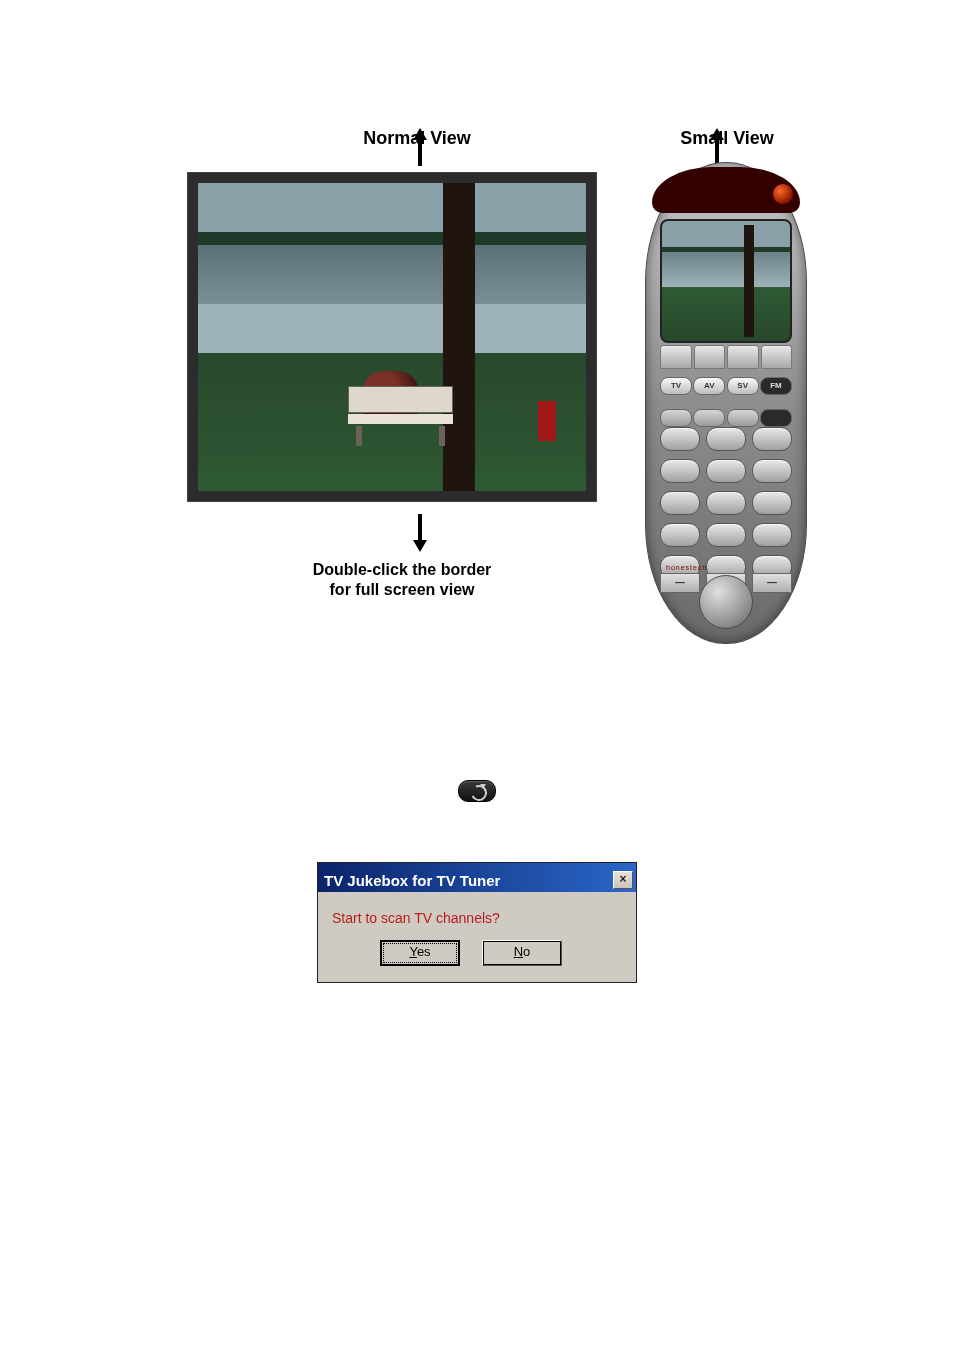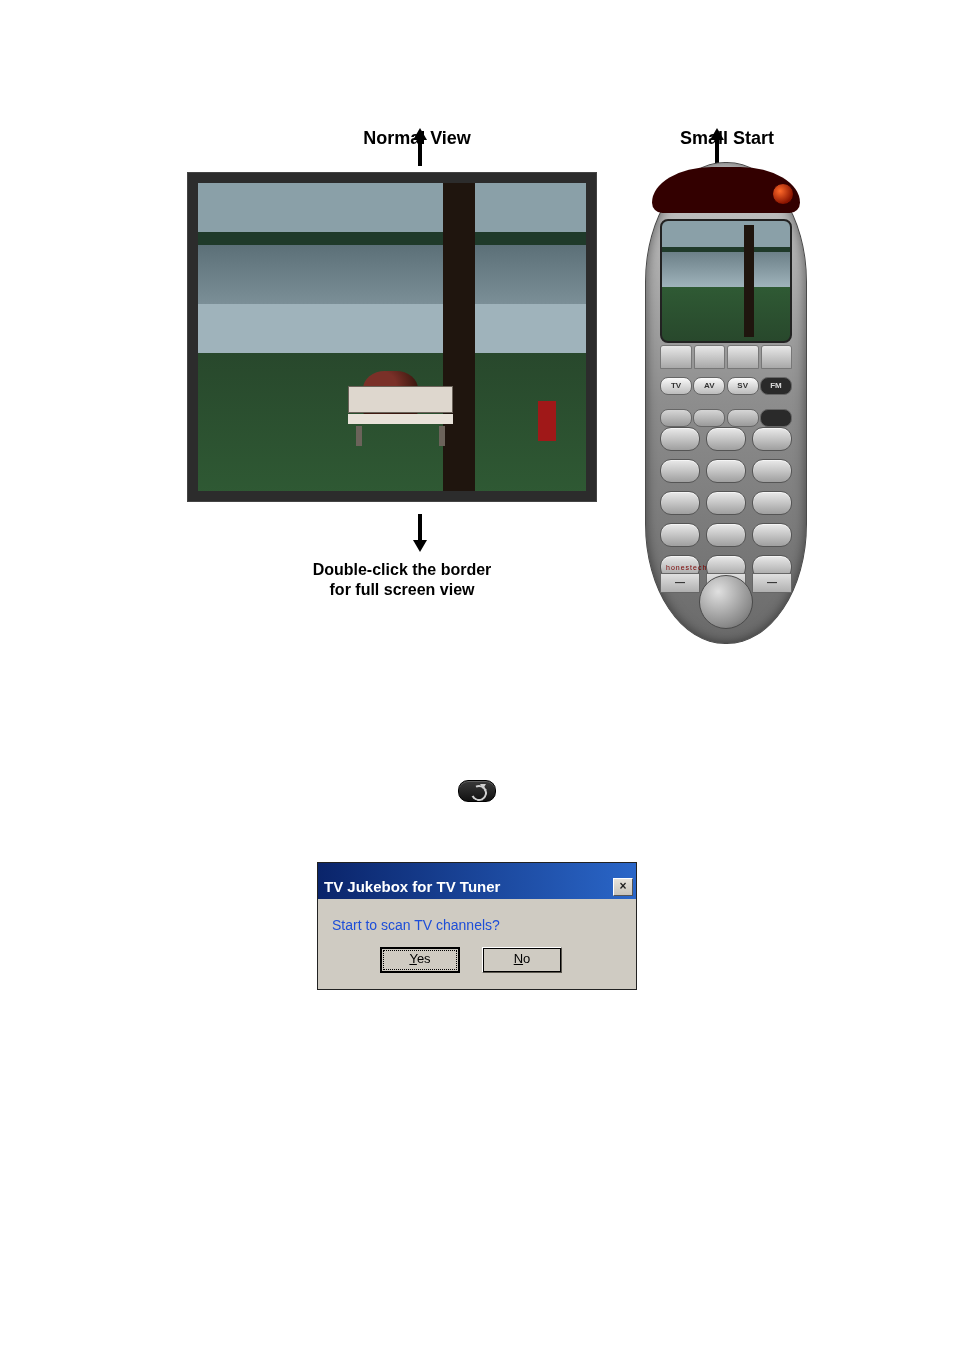--- a/index.html
+++ b/index.html
@@ -327,43 +327,44 @@
     width: 320px;
   }
   .dialog {
     border: 1px solid #222;
     background: #cfcbc2;
     box-shadow: none;
     font-family: Tahoma, Arial, sans-serif;
   }
   .titlebar {
     display: flex;
+    align-items: center;
     justify-content: space-between;
-    padding: 15px 3px 3px 6px;
+    padding: 8px 3px 3px 6px;
     background: linear-gradient(90deg, #0a246a 0%, #2a66c8 100%);
     color: #fff;
     font-weight: bold;
     font-size: 15px;
   }
   .close-btn {
     width: 18px; height: 16px;
     background: linear-gradient(#e6e2da, #c8c4bb);
     border: 1px solid #fff;
     border-right-color: #555;
     border-bottom-color: #555;
     color: #222;
     font-size: 12px;
     line-height: 14px;
     text-align: center;
     font-weight: bold;
   }
   .dialog-body {
     padding: 18px 4px 6px 14px;
     font-size: 14px;
-    color: #1d4ed8;
+    color: #b91c1c;
   }
   .dialog-buttons {
     display: flex;
     justify-content: center;
     gap: 22px;
     padding: 8px 12px 16px 0;
   }
   .dlg-btn {
     width: 78px;
     height: 24px;
@@ -389,21 +390,21 @@
 
 <div class="page">
 
   <div class="top-figure" style="height:540px;">
 
     <div class="label normal-label">Normal View</div>
     <div class="arrow-up" style="top:28px; left:256px;">
         <div class="stem"></div>
       </div>
 
-    <div class="label small-label">Small Start</div>
+    <div class="label small-label">Small View</div>
     <div class="arrow-up" style="top:28px; left:553px;">
         <div class="stem"></div>
       </div>
 
     <div class="tv-view">
       <div class="tree-trunk"></div>
       <div class="people"></div>
       <div class="bench">
         <div class="back"></div>
           <div class="seat"></div>

